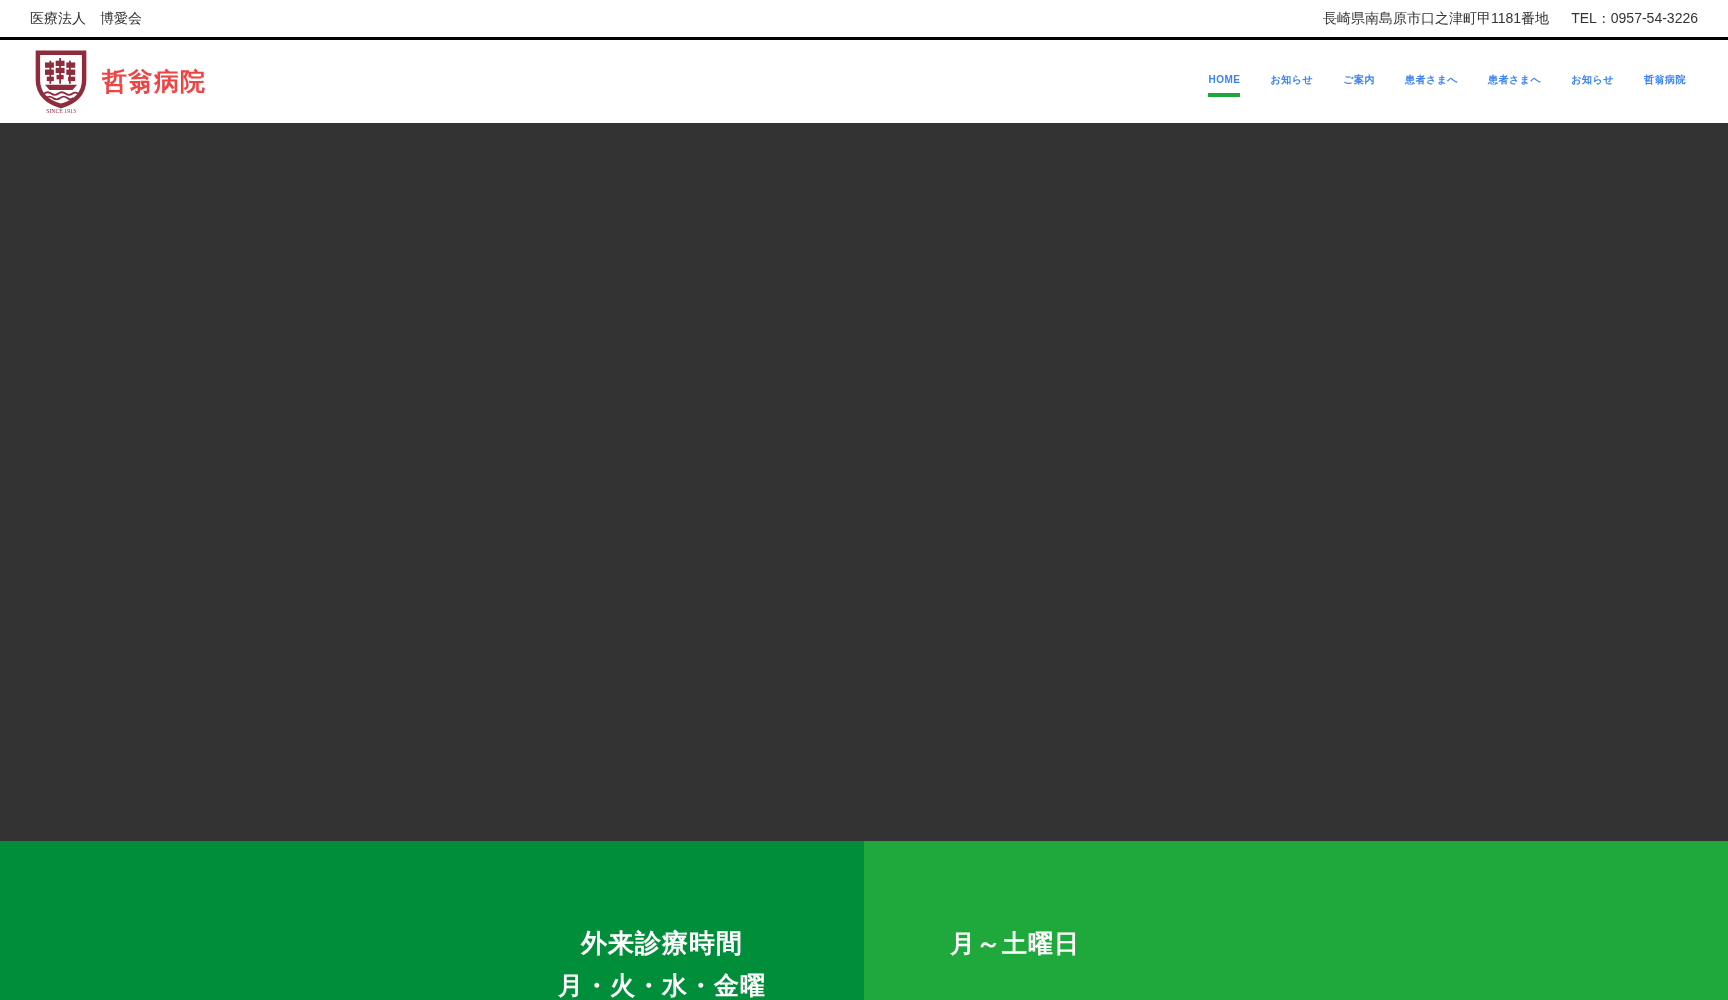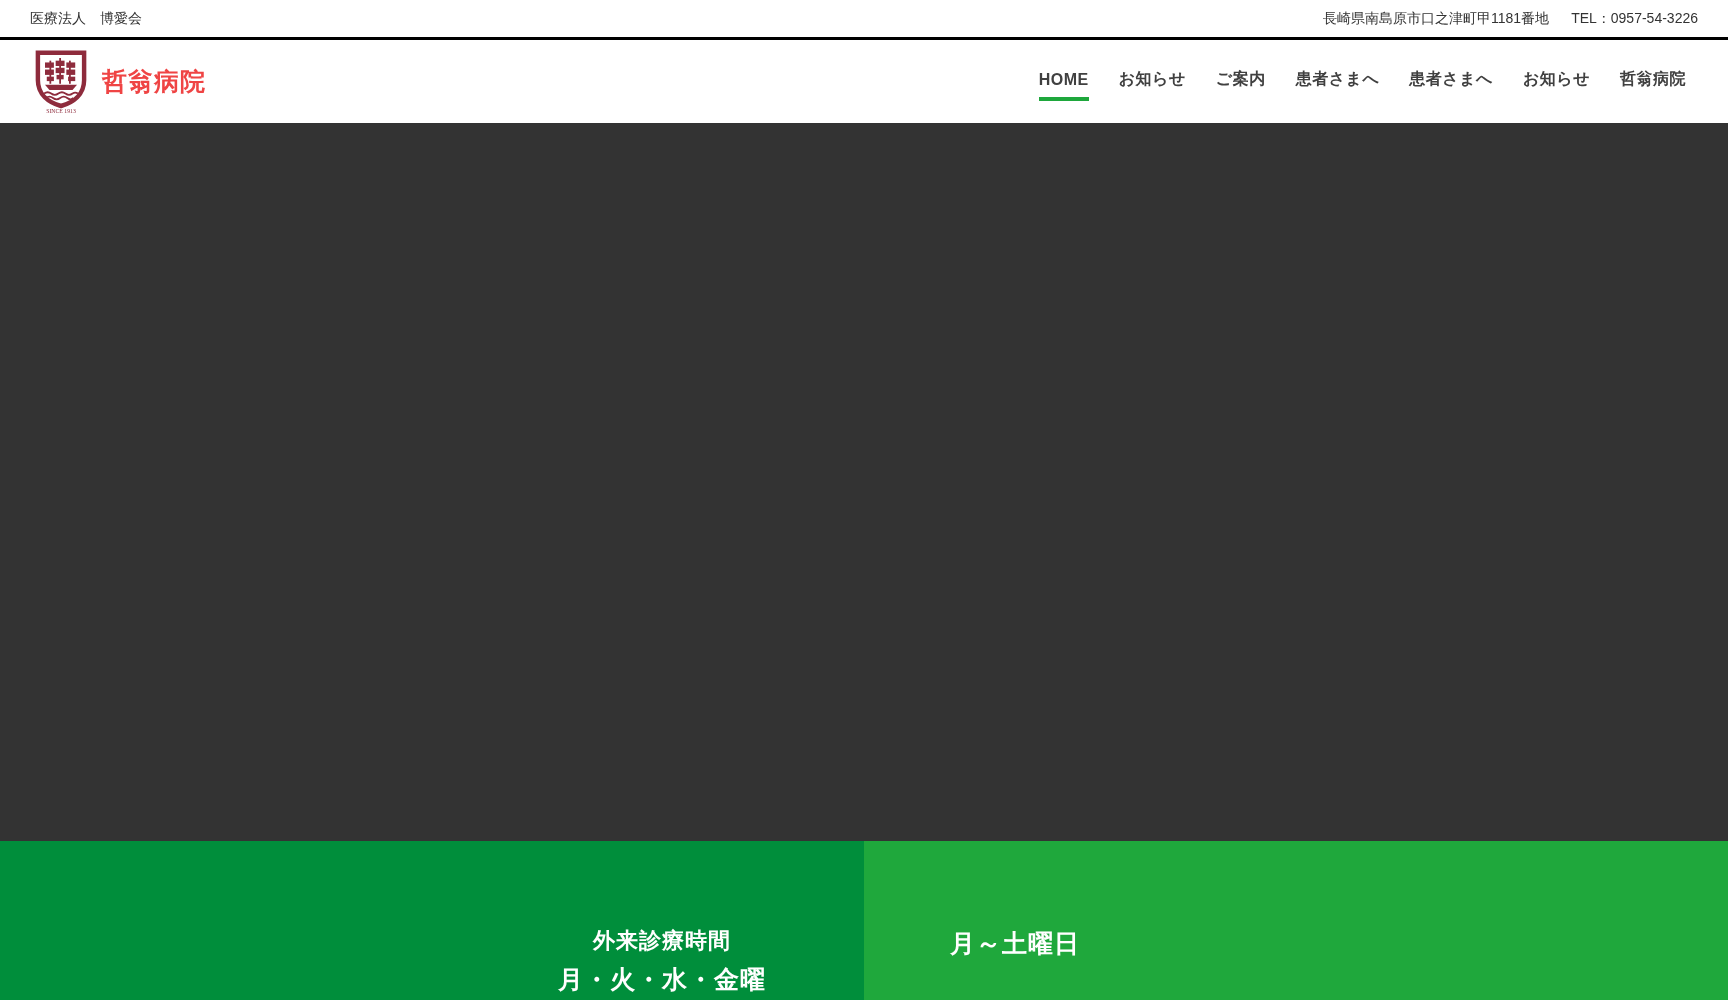--- a/index.html
+++ b/index.html
@@ -41,23 +41,23 @@
     color: #ef4444;
     letter-spacing: 1px;
     line-height: 1;
   }
 
   
   .nav { display: flex; align-items: center; gap: 30px; }
   .nav-item {
     position: relative;
     display: inline-block;
-    font-size: 16px;
+    font-size: 10px;
     font-weight: 700;
-    color: #404040;
+    color: #3b82f6;
     text-decoration: none;
     letter-spacing: 0.5px;
     padding: 10px 0 14px 0;
     cursor: pointer;
     white-space: nowrap;
   }
   .nav-item.active::after {
     content: "";
     position: absolute;
     left: 0; right: 0; bottom: 2px;
@@ -87,21 +87,21 @@
     margin-right: 86px;
     width: 232px;
     text-align: center;
   }
   .visiting .info-block {
     margin-left: 86px;
     width: 430px;
     text-align: left;
   }
   .info-title {
-    font-size: 22px;
+    font-size: 26px;
     font-weight: 700;
     line-height: 1.45;
     letter-spacing: 1px;
     margin-bottom: 4px;
   }
   .info-days {
     font-size: 25px;
     font-weight: 700;
     line-height: 1.5;
     letter-spacing: 1px;

